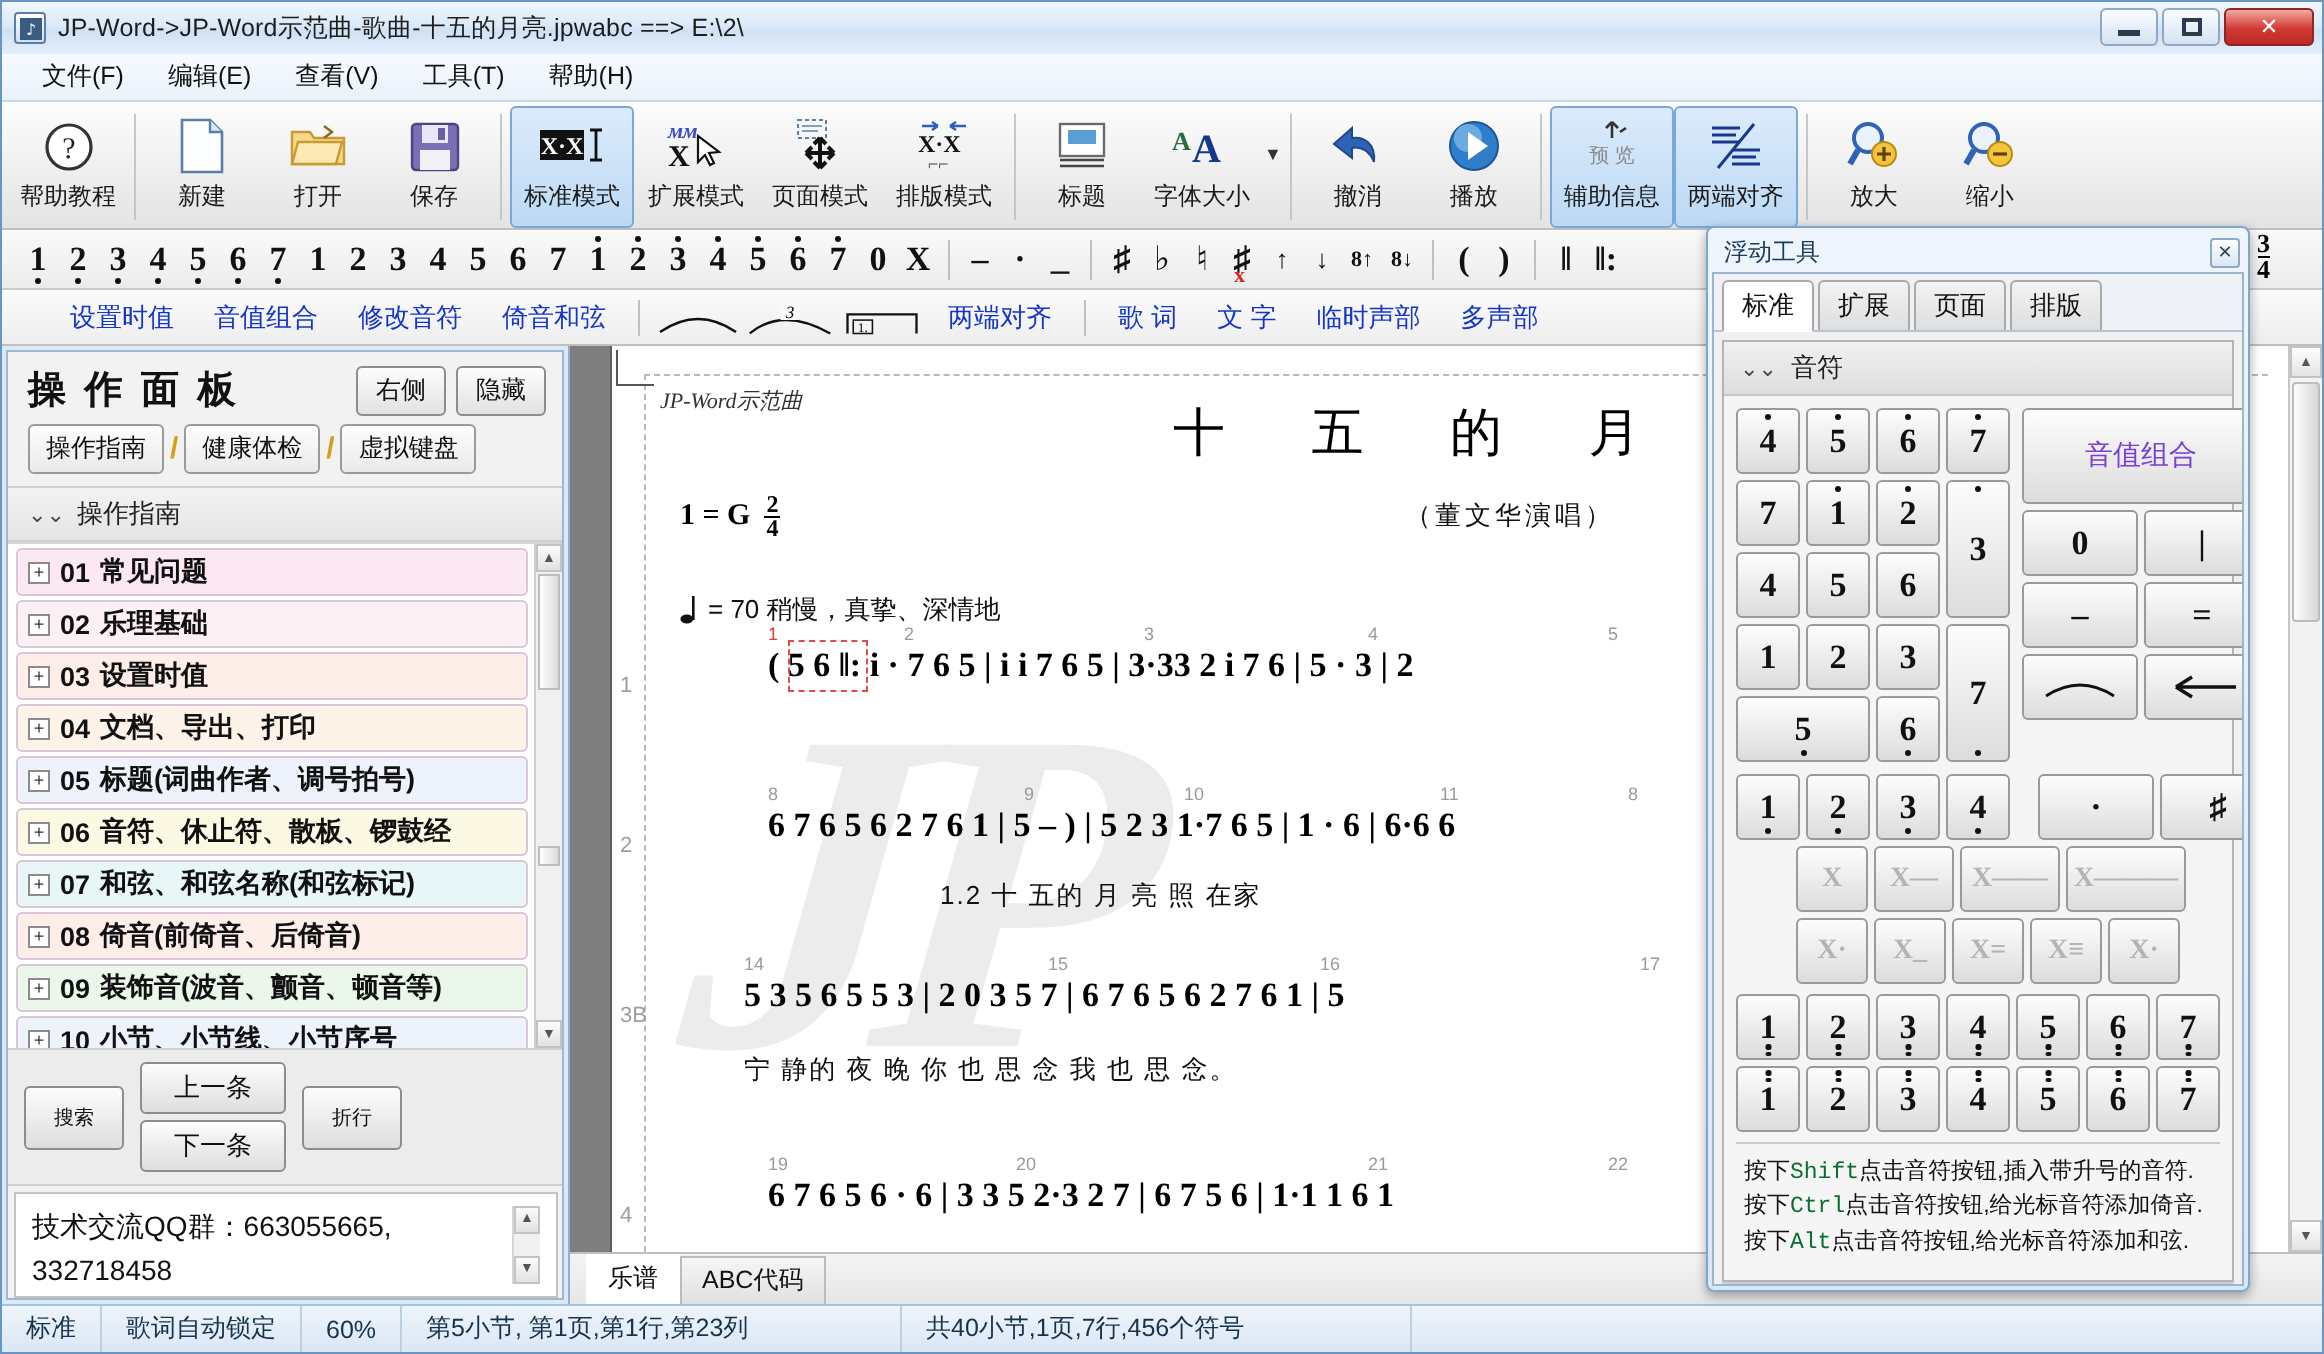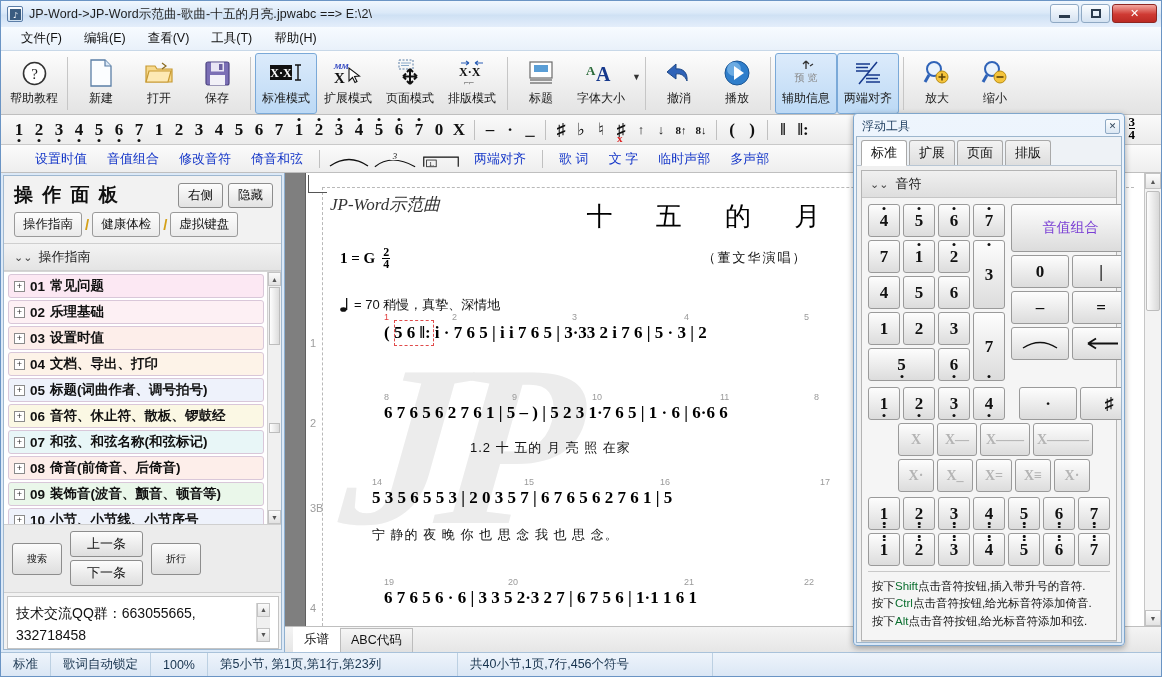--- a/index.html
+++ b/index.html
@@ -182,21 +182,21 @@
   #page-dash { position:absolute; left:16px; top:14px; right:10px; bottom:0;
     border-left:1px dashed #b9b9b9; border-top:1px dashed #b9b9b9;}
   .corner-mark{position:absolute;left:2px;top:2px;width:18px;height:18px;
     border-left:1px solid #555;border-bottom:0;}
   .corner-mark:after{content:"";position:absolute;left:0;bottom:0;width:18px;height:1px;background:#555;}
   #watermark {
     position:absolute; left:40px; top:140px; font-size:230px; color:#ececec;
     font-family:"Liberation Serif",serif; font-style:italic; font-weight:bold;
     transform:skewX(-6deg); pointer-events:none; user-select:none; letter-spacing:-20px;
   }
-  .sub-label { position:absolute; font-style:italic; font-size:17px; color:#333;
+  .sub-label { position:absolute; font-style:italic; font-size:11px; color:#333;
     font-family:"Liberation Serif",serif; }
   #song-title { position:absolute; top:26px; left:0; width:100%; text-align:center;
     font-size:26px; letter-spacing:18px; color:#000; font-family:"Liberation Sans",sans-serif;
     padding-left:44px; }
   #composer { position:absolute; top:76px; left:0; width:100%; text-align:center;
     font-size:13px; color:#111; letter-spacing:2px; padding-left:60px;
     font-family:"Liberation Serif",serif;}
   #keysig { position:absolute; left:34px; top:74px; font-size:15px; font-weight:bold;
     font-family:"Liberation Serif",serif; display:flex; align-items:center; gap:7px;}
   .frac { display:inline-flex; flex-direction:column; line-height:.95; font-size:12px;
@@ -276,21 +276,21 @@
     width:3px;height:3px;border-radius:50%;background:#111;}
   .kbtn .dots2-b{position:absolute;bottom:1px;left:50%;transform:translateX(-50%);
     display:flex;flex-direction:column;gap:1px;align-items:center;}
   .kbtn .dots2-a{position:absolute;top:1px;left:50%;transform:translateX(-50%);
     display:flex;flex-direction:column;gap:1px;align-items:center;}
   .d{width:2.5px;height:2.5px;border-radius:50%;background:#111;}
   .kbtn.combo { font-family:"Liberation Sans",sans-serif; font-size:14px; color:#7a3fd4;
     font-weight:normal; }
   #fw-hint { font-size:11.5px; color:#111; line-height:1.5; padding:6px 4px 4px;
     border-top:1px solid #c9c9c9; margin-top:5px; }
-  #fw-hint b { color:#0a6e2e; font-weight:normal; }
+  #fw-hint b { color:#0a6e2e; font-weight:normal;font-family:Liberation Mono, monospace; }
   .fw-collapsed { display:flex;align-items:center;gap:8px;padding:6px 8px;font-size:13px;
     background:linear-gradient(180deg,#f4f4f4,#e6e6e6); border-top:1px solid #cfcfcf;
     color:#111; }
   
   #statusbar {
     flex:0 0 24px; display:flex; align-items:center;
     background:linear-gradient(180deg,#eef4fb,#dbe7f5);
     border-top:1px solid #a9c2da; font-size:12.5px; color:#16324d;
   }
   .sb-cell { padding:0 12px; border-right:1px solid #bcd0e2; height:100%;
@@ -850,21 +850,21 @@
       <div id="score-tabs">
         <div class="stab active">乐谱</div>
         <div class="stab inactive">ABC代码</div>
       </div>
     </div>
   </div>
 
   <div id="statusbar">
     <div class="sb-cell">标准</div>
     <div class="sb-cell">歌词自动锁定</div>
-    <div class="sb-cell">100%</div>
+    <div class="sb-cell">60%</div>
     <div class="sb-cell" style="min-width:250px">第5小节, 第1页,第1行,第23列</div>
     <div class="sb-cell" style="min-width:255px">共40小节,1页,7行,456个符号</div>
   </div>
 
   <div id="floatwin">
     <div id="fw-title">
       <span class="t">浮动工具</span>
       <span id="fw-close">✕</span>
     </div>
 

